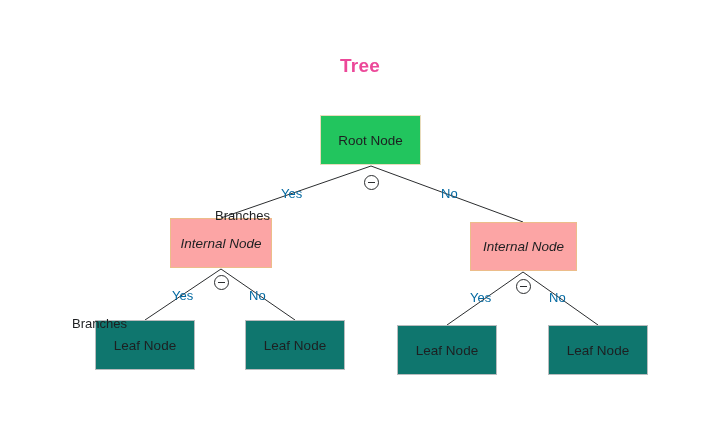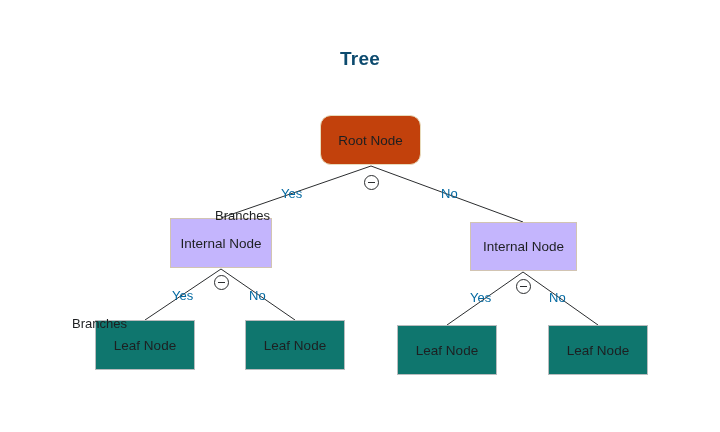--- a/index.html
+++ b/index.html
@@ -27,50 +27,50 @@
     position: absolute;
     left: 0; top: 0;
     width: 720px;
     height: 432px;
     pointer-events: none;
   }
 
   .diagram-title {
     position: absolute;
     left: 0;
-    top: 48px;
+    top: 55px;
     width: 720px;
     text-align: center;
     font-size: 19px;
     font-weight: bold;
-    color: #0c4a6e;
+    color: #ec4899;
     letter-spacing: 0.2px;
   }
 
   .node {
     position: absolute;
     box-sizing: border-box;
     border: 1px solid #b9bcbe;
     display: flex;
     align-items: center;
     justify-content: center;
     font-size: 13.5px;
     color: #1d1f21;
     white-space: nowrap;
   }
 
   .node-root {
-    background: #c2410c;
+    background: #22c55e;
     border-color: #e8dcbd;
-    border-radius: 11px;
   }
 
   .node-internal {
-    background: #c4b5fd;
+    background: #fca5a5;
     border-color: #ded0728a;
+    font-style: italic;
   }
 
   .node-leaf {
     background: #0f766e;
     border-color: #b9bcbe;
   }
 
   .edge-label {
     position: absolute;
     font-size: 13px;

